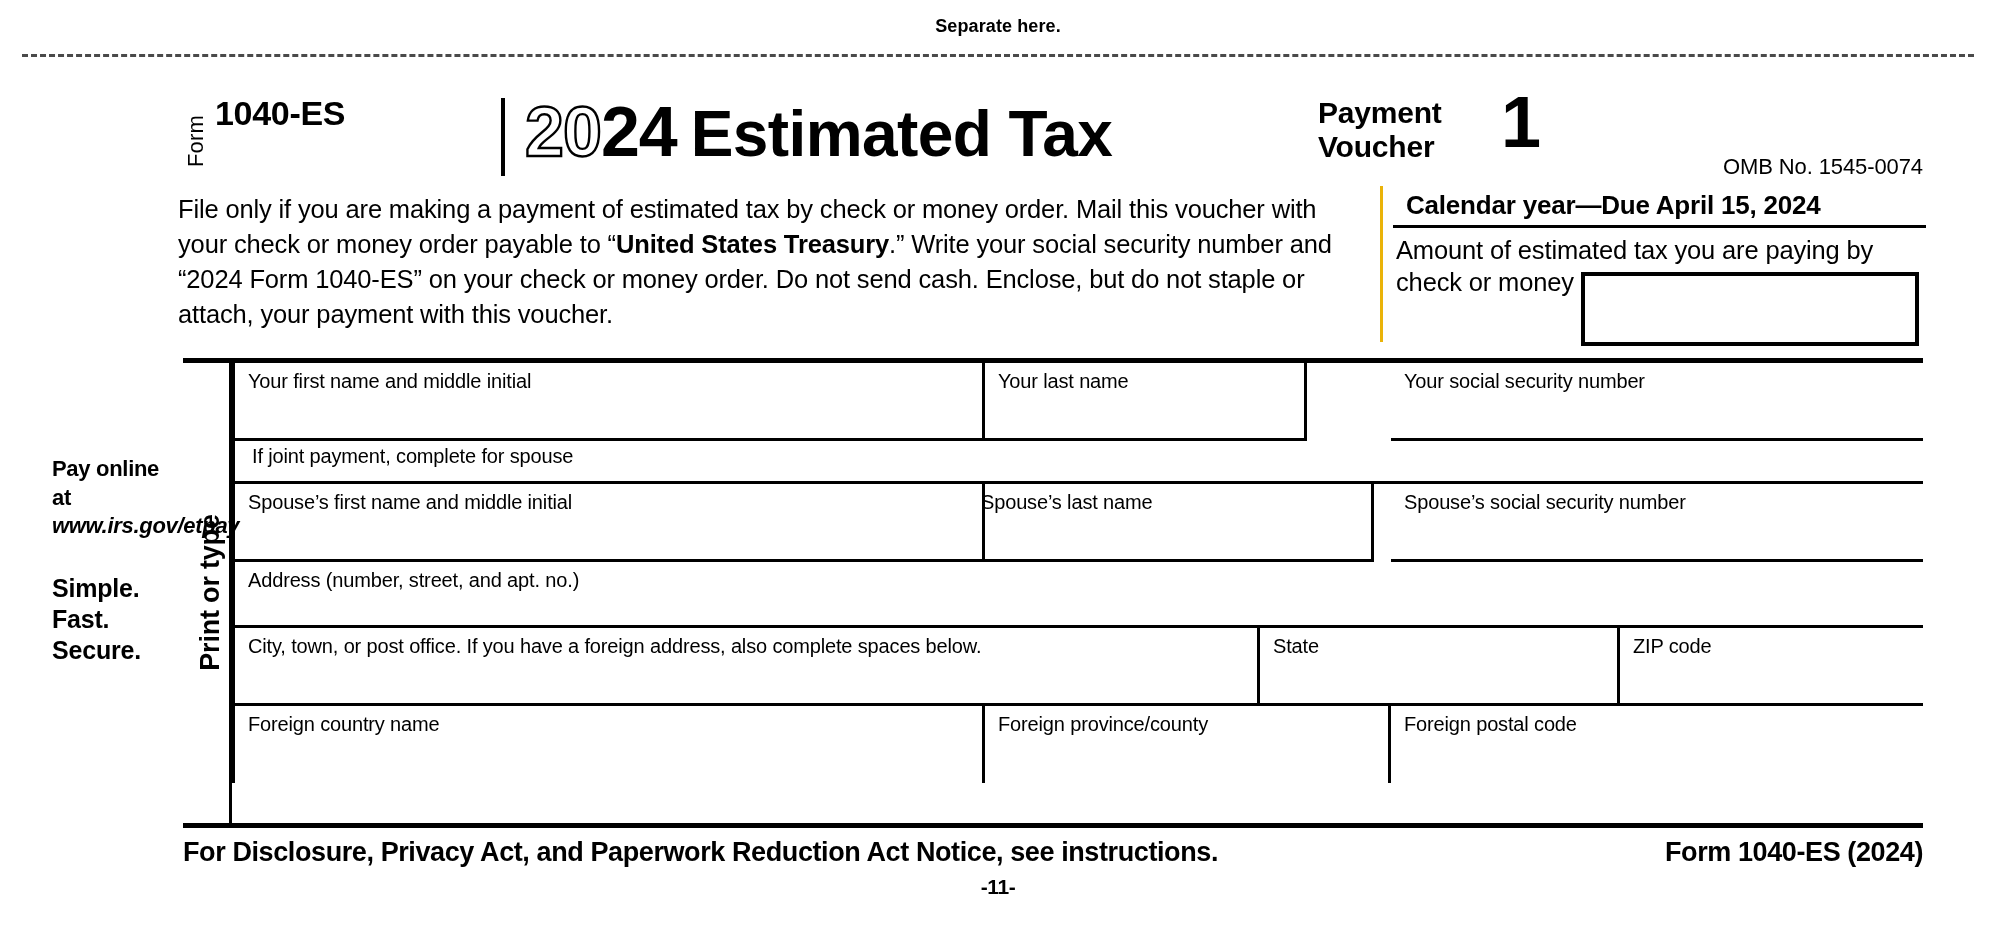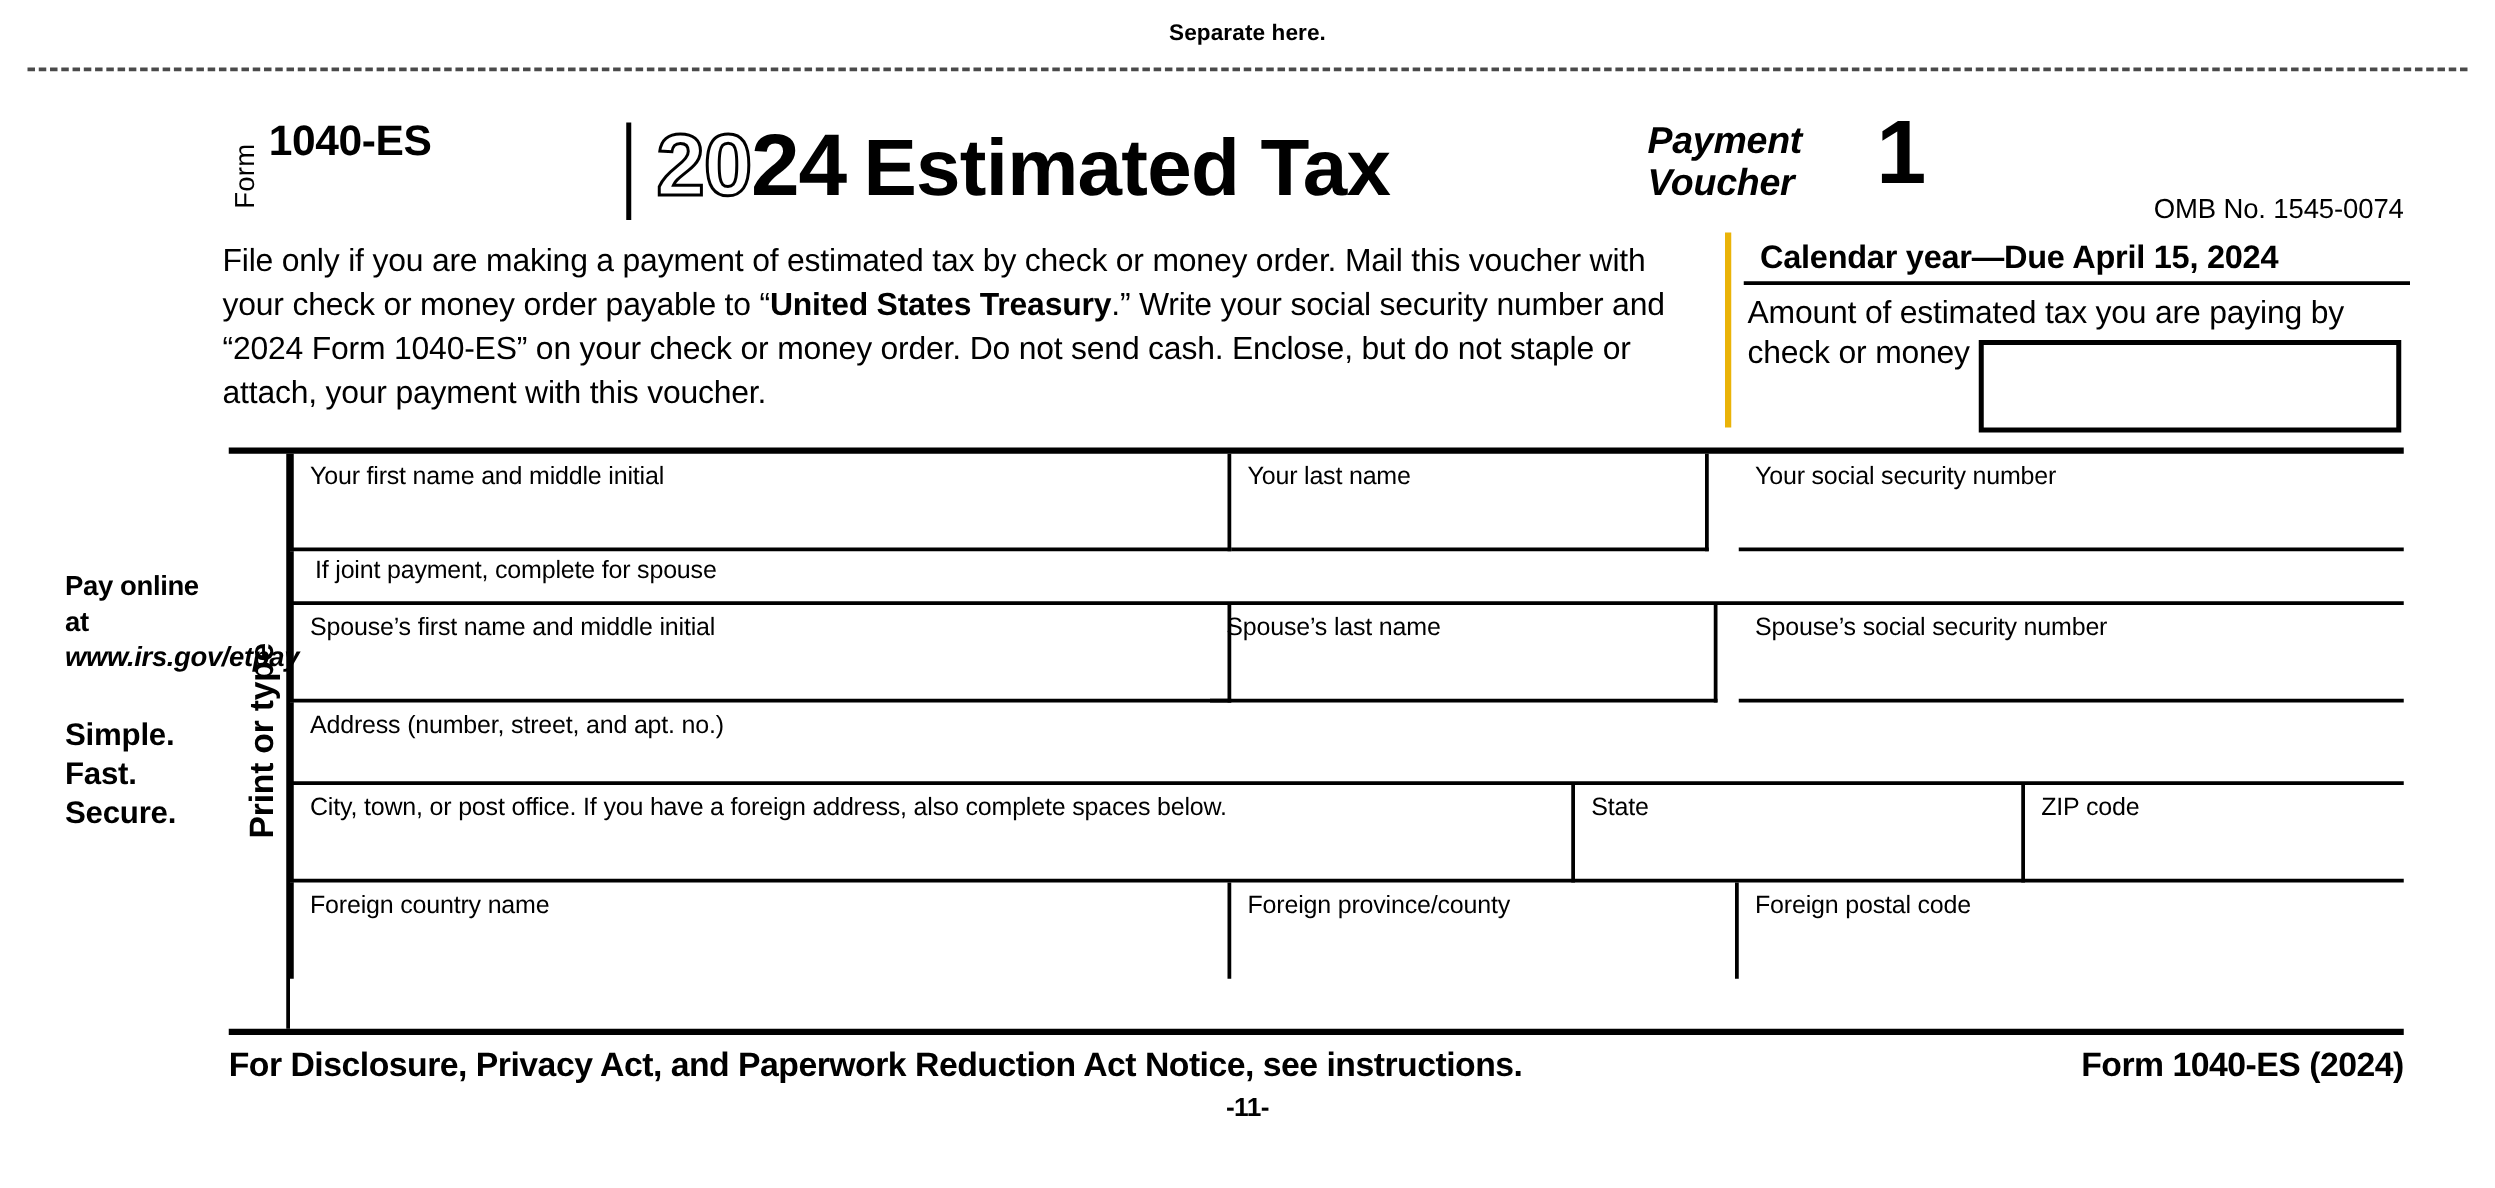--- a/index.html
+++ b/index.html
@@ -118,21 +118,20 @@
     position: absolute;
     left: 1135px; top: 0px;
     width: 200px;
     text-align: left;
   }
   .voucher-block .vline {
     font-size: 30px;
     font-weight: bold;
     line-height: 1.12;
     letter-spacing: -0.2px;
-    font-style: italic;
   }
   .voucher-num {
     position: absolute;
     left: 1318px; top: -10px;
     font-size: 72px;
     font-weight: bold;
     line-height: 1;
   }
   .omb {
     position: absolute;
@@ -158,21 +157,21 @@
     line-height: 1.37;
     letter-spacing: -0.15px;
   }
   .instr-text b { font-weight: bold; }
 
   .right-panel {
     position: absolute;
     left: 1202px; top: -6px;
     width: 543px;
     height: 156px;
-    border-left: 5px solid #eab308;
+    border-left: 3px solid #eab308;
   }
   .cal-year {
     position: absolute;
     left: 10px; top: 0px;
     width: 533px;
     height: 42px;
     border-bottom: 3px solid #000;
     box-sizing: border-box;
   }
   .cal-year .cy-text {
@@ -353,21 +352,21 @@
 <div class="table-wrap">
   <div class="rail">
     <div class="rail-label">Print or type</div>
   </div>
 
   <div class="grid">
 
     <div class="cellbox bL bR bB" style="left:0px; top:0px; width:753px; height:78px;">
       <span>Your first name and middle initial</span>
     </div>
-    <div class="cellbox bR bB" style="left:753px; top:0px; width:382px; height:78px;">
+    <div class="cellbox bR bB" style="left:753px; top:0px; width:322px; height:78px;">
       <span>Your last name</span>
     </div>
     <div class="cellbox bB" style="left:1159px; top:0px; width:532px; height:78px;">
       <span>Your social security number</span>
     </div>
 
     <div class="cellbox bL bB" style="left:0px; top:78px; width:1691px; height:43px;">
       <span style="left:17px; top:4px;">If joint payment, complete for spouse</span>
     </div>
 

